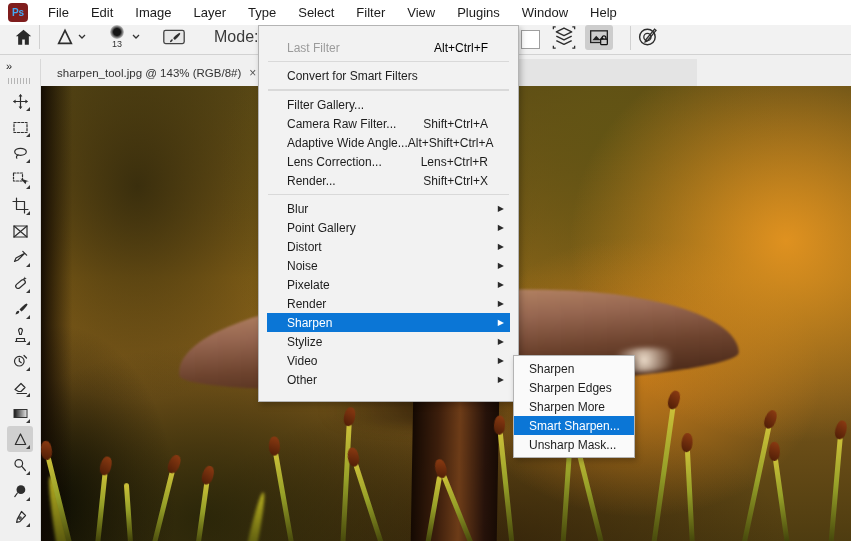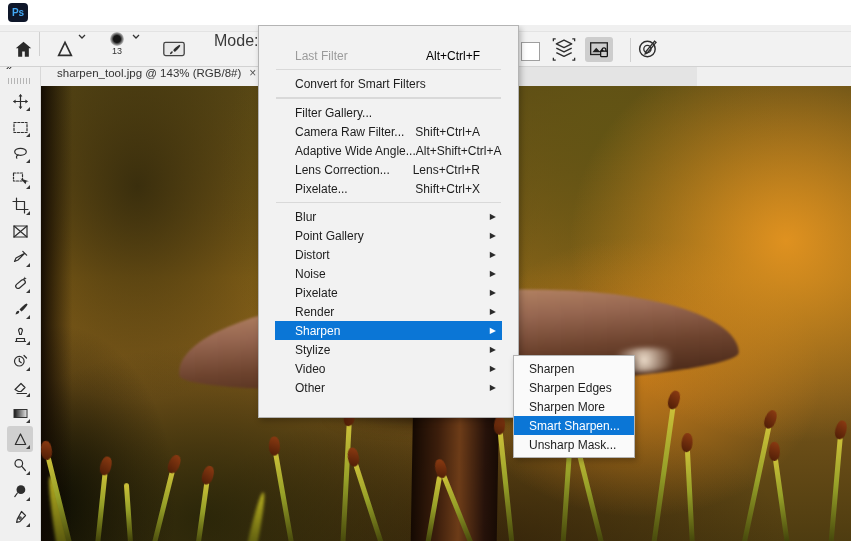--- a/index.html
+++ b/index.html
@@ -2,27 +2,27 @@
 <html><head>
 <meta charset="utf-8">
 <style>
   html,body{margin:0;padding:0;background:#fff;}
   .app{position:relative;width:851px;height:541px;overflow:hidden;
        font-family:"Liberation Sans",sans-serif;-webkit-font-smoothing:antialiased;
        background:#f0f0f0;}
   
   .menubar{position:absolute;left:0;top:0;width:851px;height:25px;background:#ffffff;
            display:flex;align-items:center;z-index:30;}
-  .pslogo{width:20px;height:19px;margin:0 9px 0 8px;border-radius:4px;background:#0f172a;
+  .pslogo{width:20px;height:19px;margin:0 9px 0 8px;border-radius:4px;background:#7f1d1d;
           color:#43a9f5;font-size:10px;font-weight:bold;display:flex;align-items:center;justify-content:center;}
   .mb-item{padding:0 11px;font-size:13px;color:#1c1c1c;line-height:25px;cursor:default;}
   
-  .optionsbar{position:absolute;left:0;top:31px;width:851px;height:34px;background:#f2f2f2;
+  .optionsbar{position:absolute;left:0;top:19px;width:851px;height:34px;background:#f2f2f2;
               border-top:1px solid #e3e3e3;border-bottom:1px solid #d2d2d2;z-index:5;
-              display:flex;}
+              display:flex;align-items:center;}
   .ob-sep{width:1px;height:24px;background:#d0d0d0;margin:0 6px;}
   .ob-icon{display:flex;align-items:center;justify-content:center;}
   .chev{font-size:9px;color:#333;margin:0 2px;}
   .brushwrap{display:flex;flex-direction:column;align-items:center;margin-left:16px;width:26px;}
   .brushdot{width:14px;height:14px;border-radius:50%;
             background:radial-gradient(circle,#151515 35%,rgba(21,21,21,0) 78%);}
   .brushsize{font-size:9px;color:#333;margin-top:0px;}
   .modelabel{font-size:16px;color:#3a3a3a;margin:0 20px 0 28px;}
   .modeselect{width:56px;height:18px;background:#fff;border:1px solid #9a9a9a;font-size:11px;
               color:#222;padding:1px 0 0 5px;box-sizing:border-box;overflow:hidden;}
@@ -76,21 +76,21 @@
   .sprout{position:absolute;width:5px;transform-origin:bottom center;border-radius:3px;filter:blur(.4px);
           background:linear-gradient(to top,#3c3c08,#96a028 55%,#cfc23a);}
   .sprout .tip{position:absolute;top:-14px;left:-3px;width:11px;height:19px;
                border-radius:60% 60% 70% 70%/70% 70% 60% 60%;
                background:linear-gradient(200deg,#8e3c12,#4c1c06);transform:rotate(9deg);}
   .blade{position:absolute;border-radius:50% 50% 0 0/100% 100% 0 0;filter:blur(1.6px);
          background:linear-gradient(to top,#4c4c0c,#b8b020);transform-origin:bottom center;}
   
   .menu{position:absolute;left:258px;top:25px;width:261px;background:#f2f2f2;
         border:1px solid #b4b4b4;box-shadow:2px 3px 6px rgba(0,0,0,.25);z-index:20;
-        padding:16px;box-sizing:border-box;}
+        padding:8px;box-sizing:border-box;}
   .msec{padding:4px 0;}
   .msep{height:1px;background:#d9d9d9;margin:0 1px;}
   .mi{height:19px;display:flex;align-items:center;font-size:12px;color:#1d1d1d;
       padding:0 6px 0 20px;cursor:default;}
   .mi .lab{flex:0 0 auto;}
   .mi .sc{margin-left:auto;padding-right:4px;}
   .mi .arr{width:12px;text-align:right;font-size:8px;color:#2b2b2b;}
   .mi.dis{color:#9b9b9b;}
   .mi.dis .sc{color:#000000;}
   .mi.hl{background:#0b76d6;color:#fff;}
@@ -99,20 +99,33 @@
            border:1px solid #b4b4b4;box-shadow:2px 3px 6px rgba(0,0,0,.25);z-index:21;padding:3px 0;box-sizing:border-box;}
   .submenu .mi{padding:0 8px 0 15px;}
 </style>
 </head>
 <body>
 
 <div class="app">
 
   <div class="menubar">
     <div class="pslogo">Ps</div>
+    <div style="display:flex;" id="menubar-items">
+        <span class="mb-item">File</span>
+        <span class="mb-item">Edit</span>
+        <span class="mb-item">Image</span>
+        <span class="mb-item">Layer</span>
+        <span class="mb-item">Type</span>
+        <span class="mb-item">Select</span>
+        <span class="mb-item">Filter</span>
+        <span class="mb-item">View</span>
+        <span class="mb-item">Plugins</span>
+        <span class="mb-item">Window</span>
+        <span class="mb-item">Help</span>
+      </div>
   </div>
 
   <div class="optionsbar">
     <div class="ob-icon" style="margin-left:14px;">
       <svg width="19" height="19" viewBox="0 0 16 16">
           <path d="M8 1.5l6.5 5.5h-2v7h-3.4v-4.3H6.9V14H3.5V7h-2z" fill="#2b2b2b"></path>
         </svg>
     </div>
     <div class="ob-sep"></div>
     <div class="ob-icon" style="margin-left:8px;">
@@ -383,21 +396,21 @@
           <span class="lab">Adaptive Wide Angle...</span>
           <span class="sc">Alt+Shift+Ctrl+A</span>
           <span class="arr"></span>
         </div>
         <div class="mi">
           <span class="lab">Lens Correction...</span>
           <span class="sc">Lens+Ctrl+R</span>
           <span class="arr"></span>
         </div>
         <div class="mi">
-          <span class="lab">Pixelate...</span>
+          <span class="lab">Render...</span>
           <span class="sc">Shift+Ctrl+X</span>
           <span class="arr"></span>
         </div>
       </div>
       <div class="msep"></div>
       <div class="msec">
         <div class="mi">
           <span class="lab">Blur</span>
           <span class="sc"></span>
           <span class="arr">▶</span>

